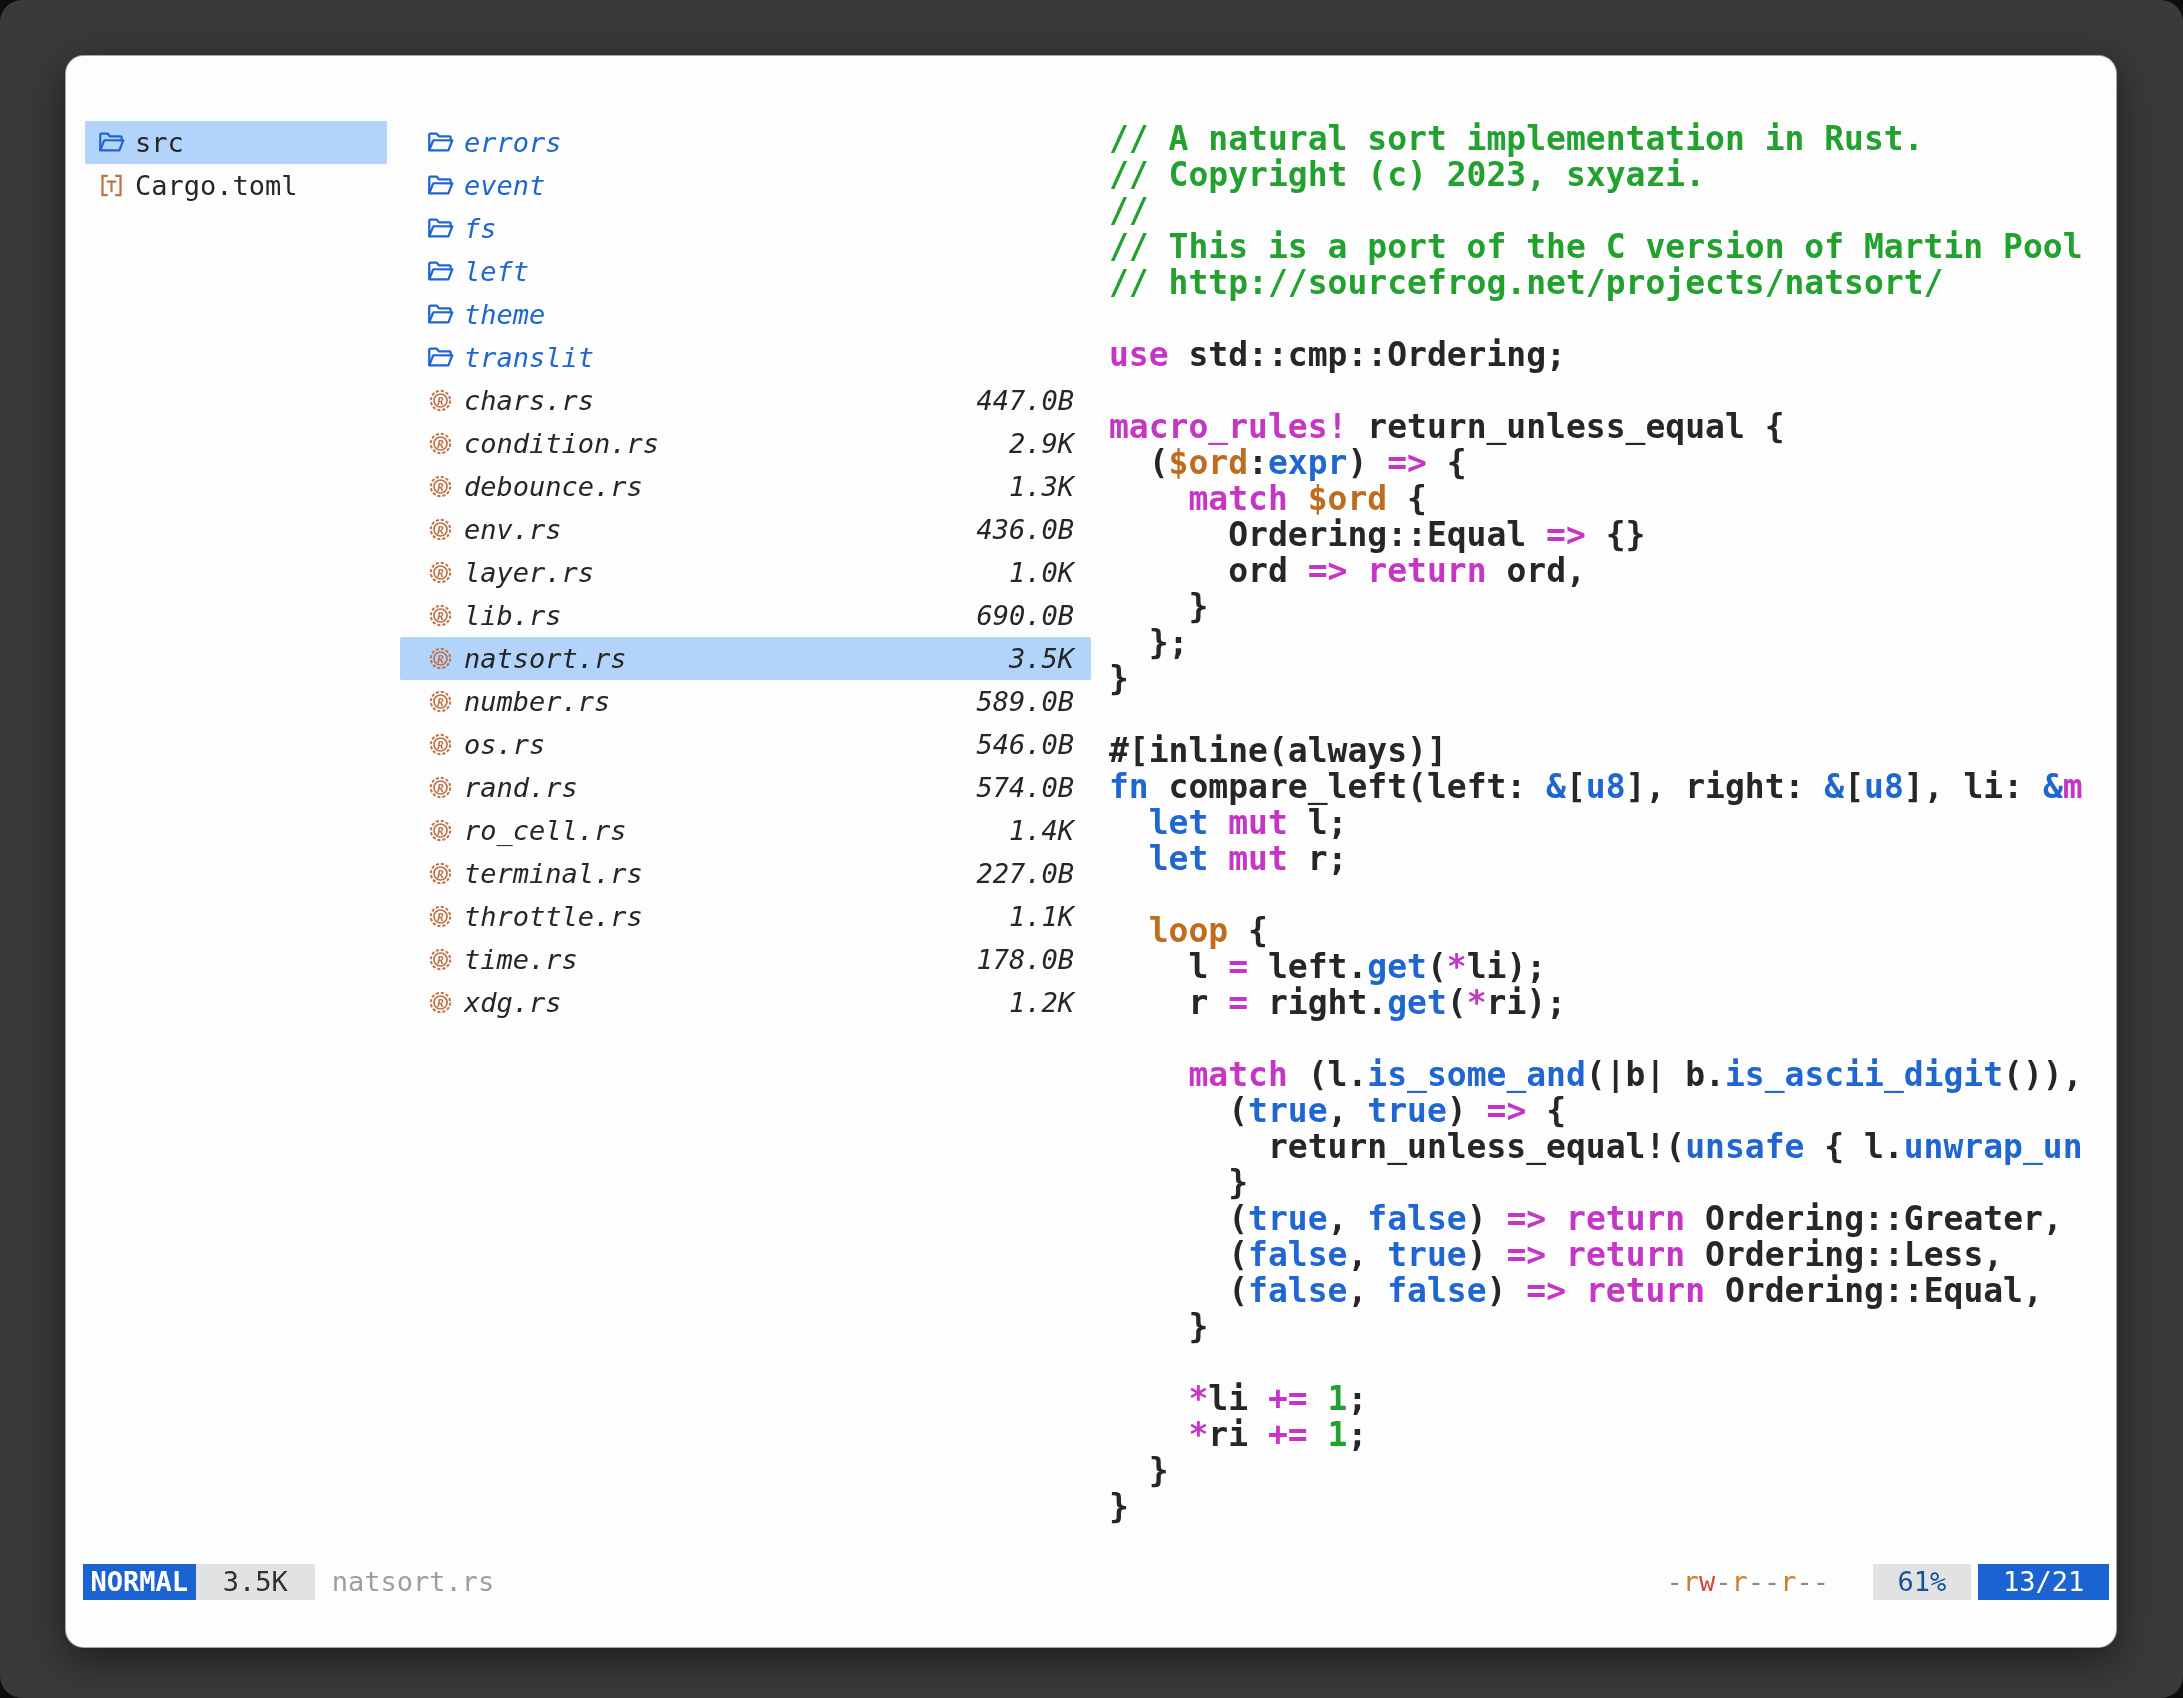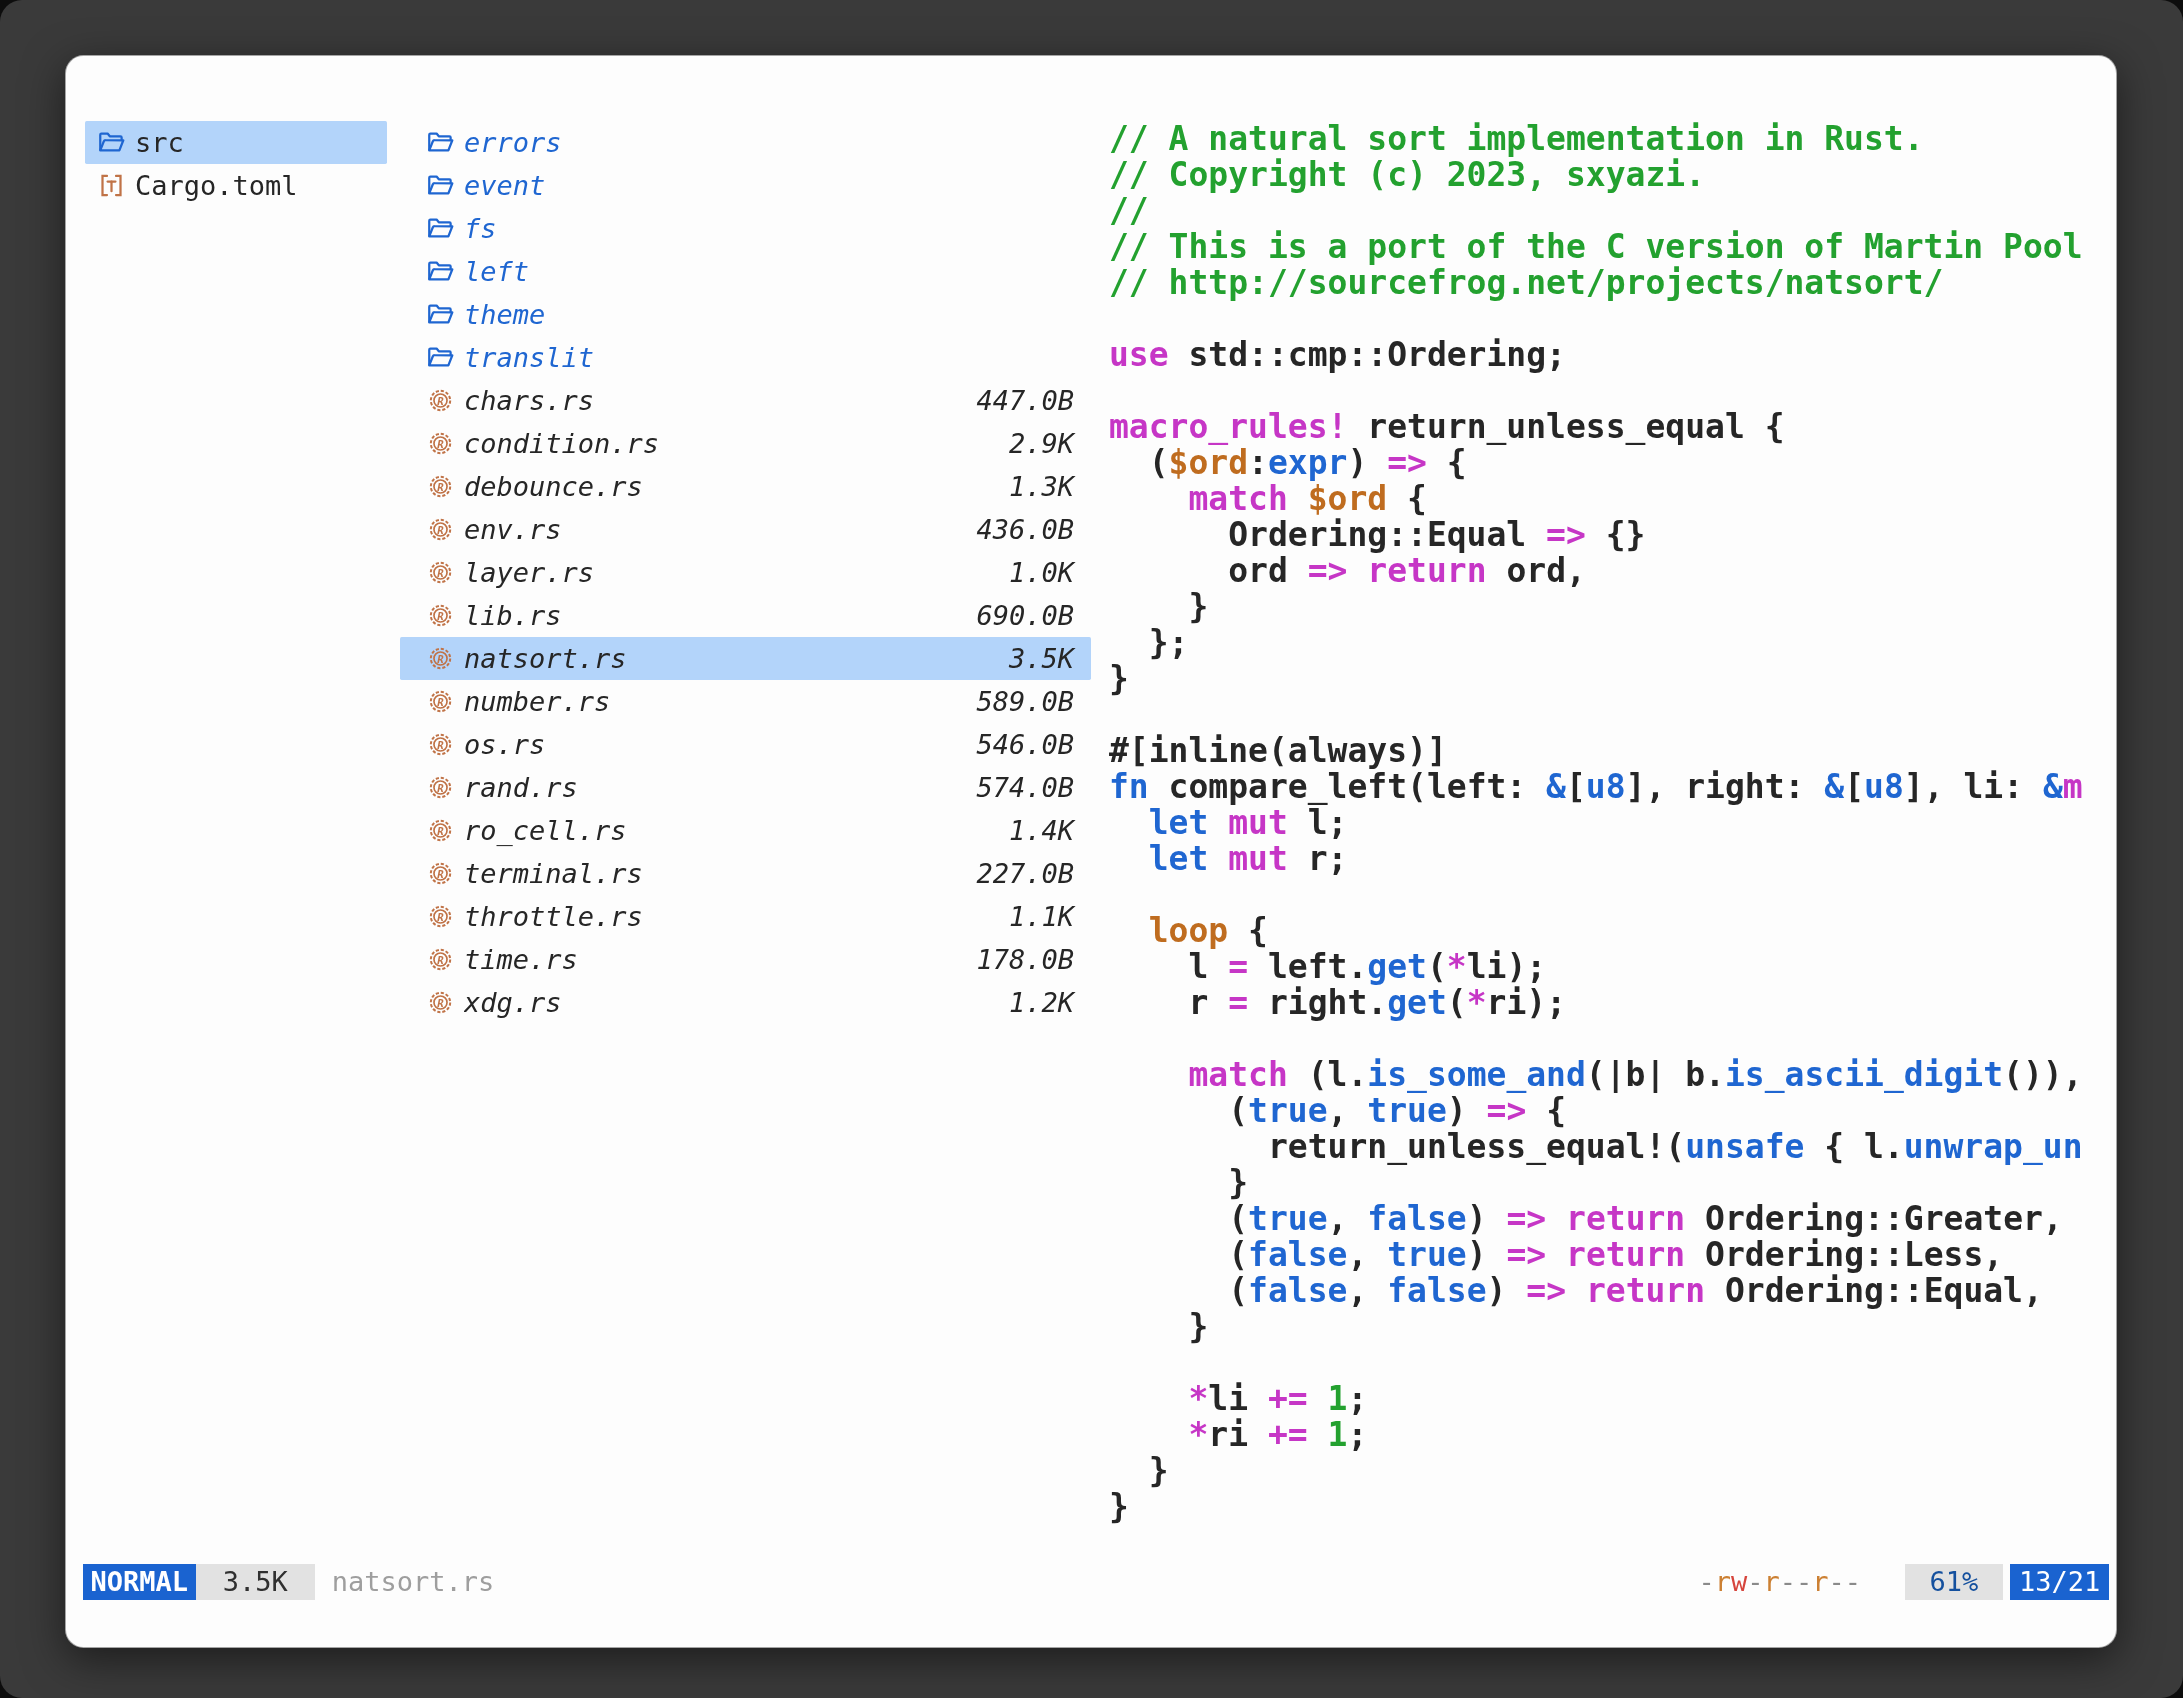--- a/index.html
+++ b/index.html
@@ -84,21 +84,21 @@
   .sb-perms { letter-spacing:0; margin-right:23.5px; }
   .p-dash { color:var(--c-perm_dash); }
   .p-r { color:var(--c-perm_r); }
   .p-w { color:var(--c-perm_w); }
   .badge-percent {
     background:var(--c-badge_gray_bg); color:var(--c-percent_text);
     padding:0 25px; margin-right:6.7px;margin-left:20px;
   }
   .badge-position {
     background:var(--c-accent_blue); color:#ffffff;
-    padding:0 9px;
+    padding:0 25px;
   }
 </style>
 </head>
 <body>
 
 <div class="screen">
   <div class="window">
 
     <div class="pane pane-parent" id="parent-pane">
         <div class="row selected">

